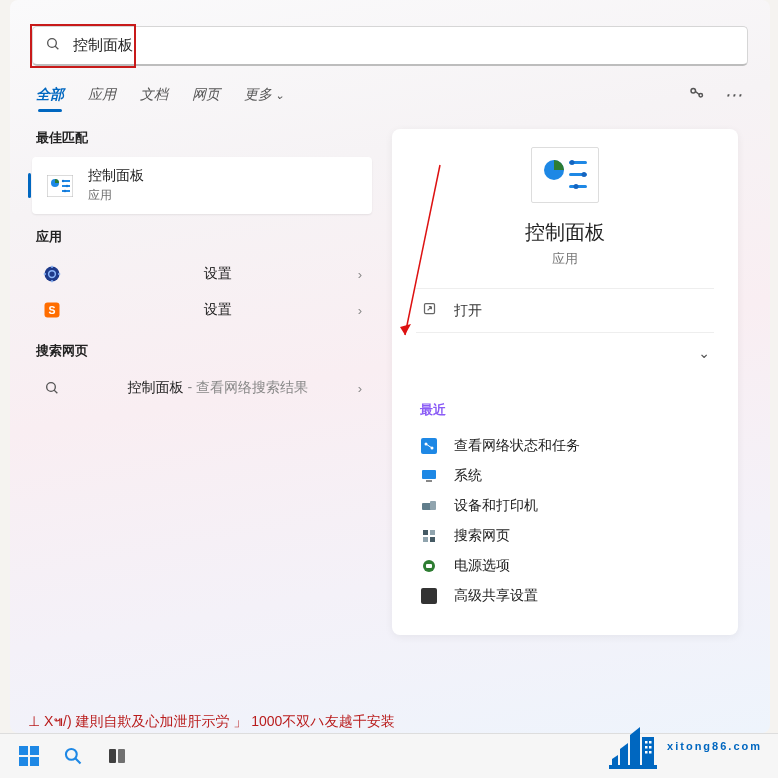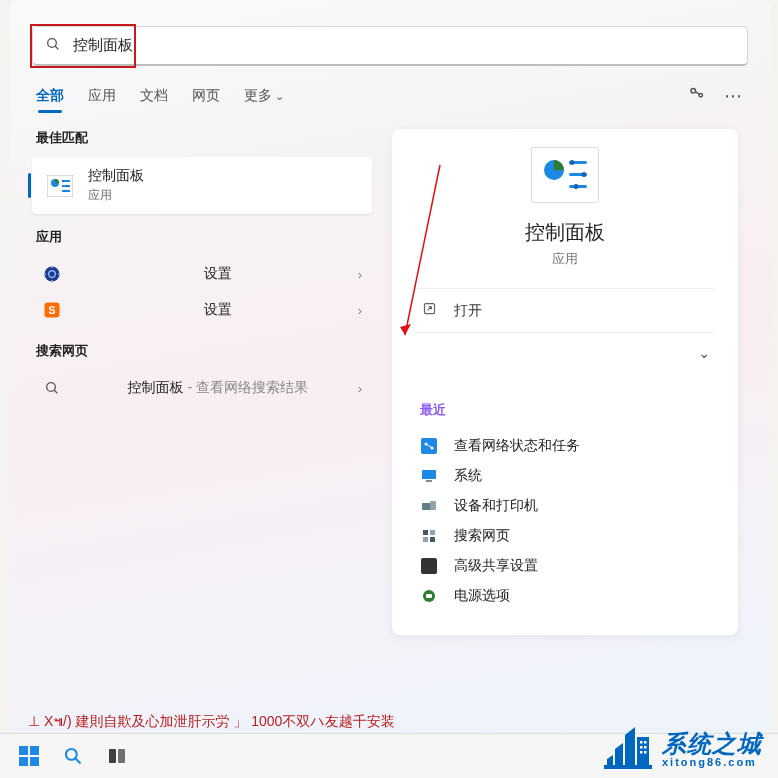--- a/index.html
+++ b/index.html
@@ -37,24 +37,25 @@
 .search-bar input {
   border: none; outline: none;
   font-size: 15px;
   color: #222;
   flex: 1;
   background: transparent;
 }
 
 .tabs-row {
   display: flex;
-  align-items: flex-end;
+  align-items: center;
   padding: 6px 26px 10px 26px;
   font-size: 14px;
   color: #555;
+  font-style: italic;
 }
 .tab { margin-right: 24px; cursor: pointer; position: relative; }
 .tab.active { color: #0067c0; font-weight: 600; }
 .tab.active::after {
   content: ""; position: absolute; left: 2px; right: 2px; bottom: -8px;
   height: 3px; background: #0067c0; border-radius: 2px;
 }
 .tab .chev { margin-left: 3px; font-size: 11px; }
 .tabs-spacer { flex: 1; }
 .tabs-icon { color: #555; margin-left: 18px; cursor: pointer; }
@@ -370,33 +371,33 @@
                 <rect x="9" y="2" width="5" height="5" fill="#90a4ae"></rect>
                 <rect x="2" y="9" width="5" height="5" fill="#90a4ae"></rect>
                 <rect x="9" y="9" width="5" height="5" fill="#455a64"></rect>
               </svg>
           </span>
           <span class="text">搜索网页</span>
         </div>
         <div class="recent-item">
           <span class="ri-icon">
             <svg width="16" height="16" viewBox="0 0 16 16">
-                <rect width="16" height="16" fill="#333" rx="2"></rect>
-              </svg>
-          </span>
-          <span class="text">高级共享设置</span>
-        </div>
-        <div class="recent-item">
-          <span class="ri-icon">
-            <svg width="16" height="16" viewBox="0 0 16 16">
                 <circle cx="8" cy="8" r="6" fill="#2e7d32"></circle>
                 <rect x="5" y="6" width="6" height="4" fill="#fff" rx="1"></rect>
               </svg>
           </span>
           <span class="text">电源选项</span>
+        </div>
+        <div class="recent-item">
+          <span class="ri-icon">
+            <svg width="16" height="16" viewBox="0 0 16 16">
+                <rect width="16" height="16" fill="#333" rx="2"></rect>
+              </svg>
+          </span>
+          <span class="text">高级共享设置</span>
         </div>
       </div>
     </div>
   </div>
 
   <svg class="arrow-annotate" style="left:375px; top:160px;" width="60" height="200">
     <line x1="55" y1="5" x2="20" y2="175" stroke="#d11" stroke-width="1.5"></line>
     <polygon points="20,175 26,164 15,167" fill="#d11"></polygon>
   </svg>
 </div>
@@ -436,16 +437,15 @@
       <rect x="37" y="18" width="2.5" height="2.5" fill="#fff"></rect>
         <rect x="41" y="18" width="2.5" height="2.5" fill="#fff"></rect>
       <rect x="37" y="23" width="2.5" height="2.5" fill="#fff"></rect>
         <rect x="41" y="23" width="2.5" height="2.5" fill="#fff"></rect>
       <rect x="37" y="28" width="2.5" height="2.5" fill="#fff"></rect>
         <rect x="41" y="28" width="2.5" height="2.5" fill="#fff"></rect>
       <rect x="1" y="42" width="48" height="4" fill="#0067c0"></rect>
     </svg>
   </div>
   <div>
-    <div class="wm-text-top">系统之城</div>
     <div class="wm-text-bot">xitong86.com</div>
   </div>
 </div>
 
 </body></html>

